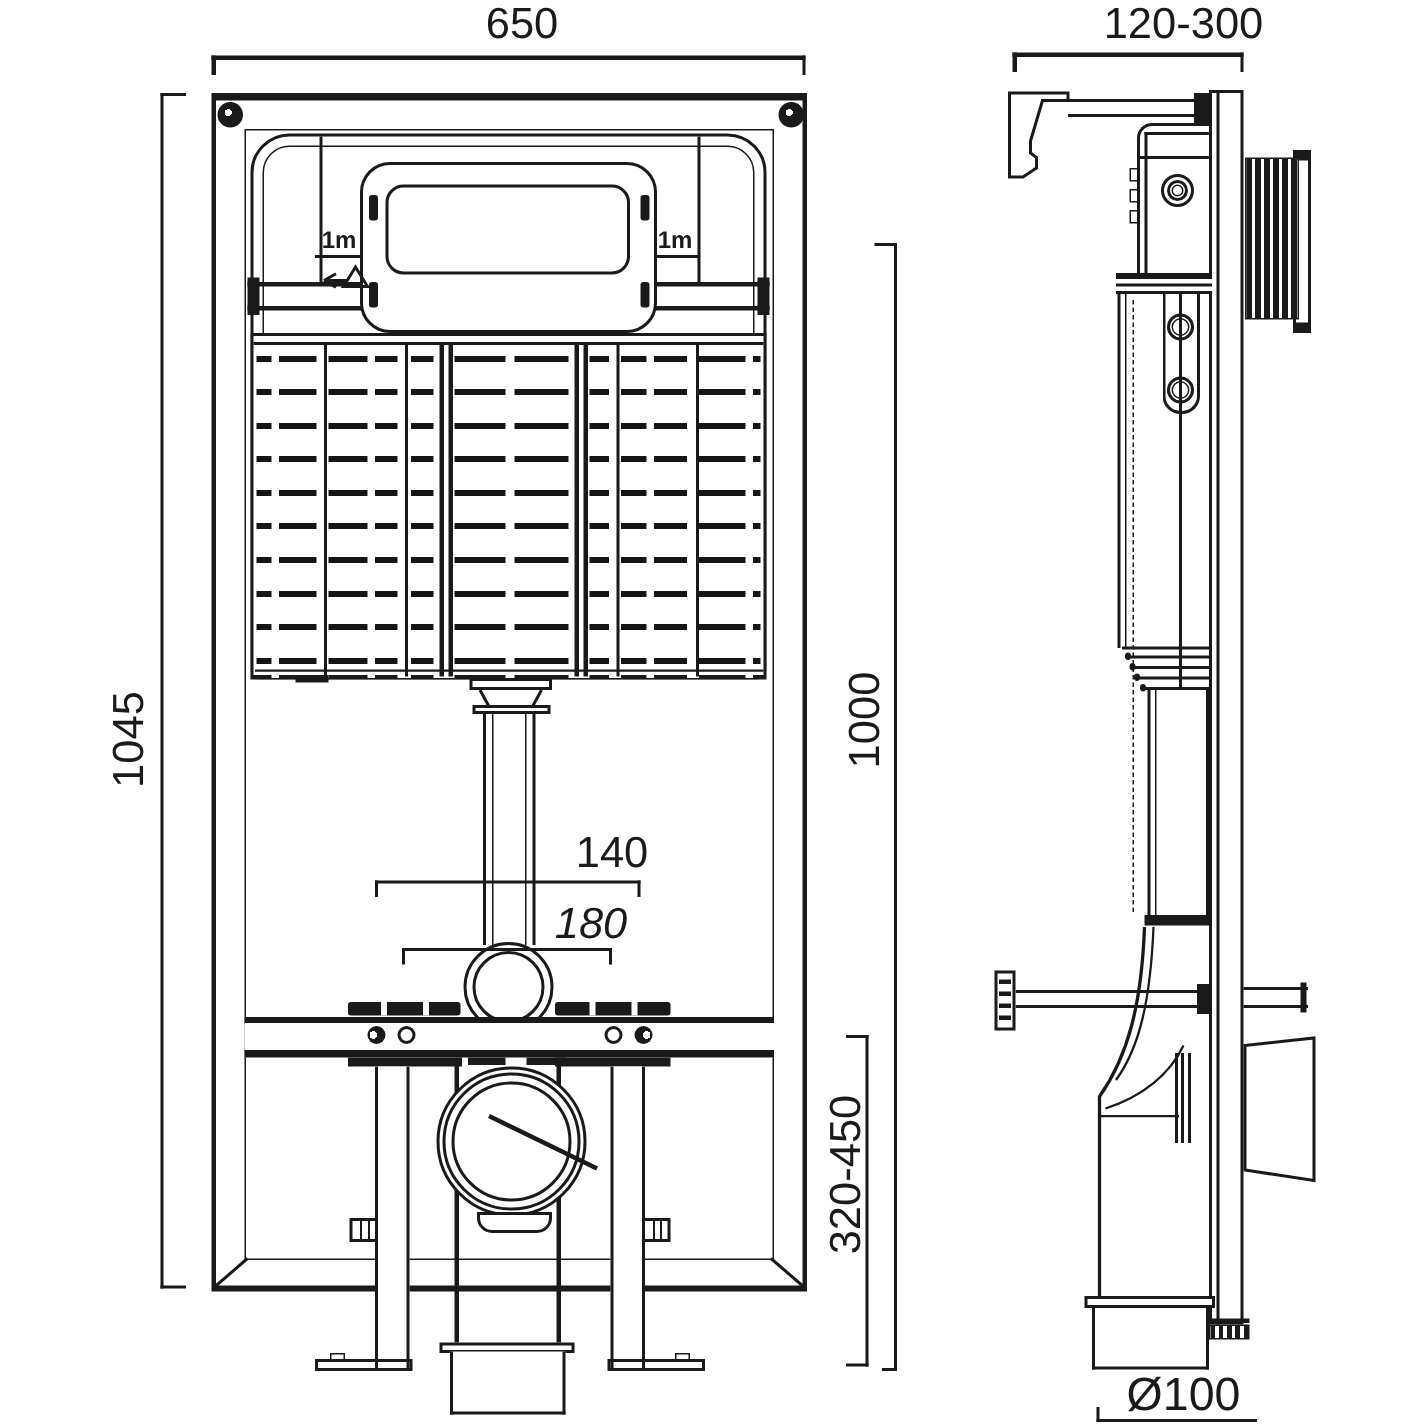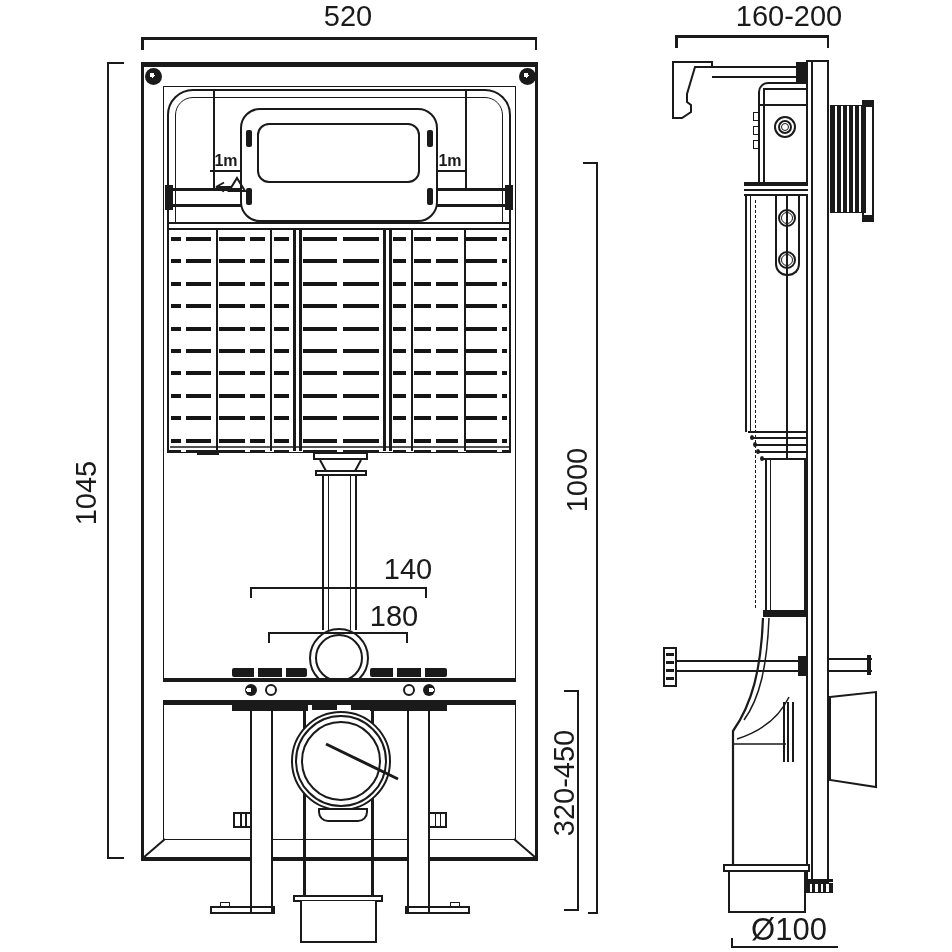--- a/index.html
+++ b/index.html
@@ -199,21 +199,21 @@
     <path d="M734,744 H786" stroke-width="1.5"></path>
     <path d="M737,739 C762,731 780,716 789,697" stroke-width="1.5"></path>
     <path d="M830,697 L876,692 L876,787 L830,780 Z" stroke-width="2" fill="#fff"></path>
   </svg>
 
   <div>
 
     <div class="abs bk" style="left:141px;top:37px;width:396px;height:2.5px;"></div>
     <div class="abs bk" style="left:141px;top:37px;width:2.5px;height:13px;"></div>
     <div class="abs bk" style="left:534.5px;top:37px;width:2.5px;height:13px;"></div>
-    <div class="abs dimtxt" style="left:298px;top:1px;width:100px;height:30px;">520</div>
+    <div class="abs dimtxt" style="left:298px;top:1px;width:100px;height:30px;">650</div>
 
     <div class="abs bk" style="left:107px;top:62px;width:2px;height:797px;"></div>
     <div class="abs bk" style="left:107px;top:62px;width:17px;height:2px;"></div>
     <div class="abs bk" style="left:107px;top:857px;width:17px;height:2px;"></div>
     <div class="abs dimtxt vtext" style="left:26px;top:478px;width:120px;height:30px;">1045</div>
 
     <div class="abs bk" style="left:596px;top:162px;width:2px;height:752px;"></div>
     <div class="abs bk" style="left:583px;top:162px;width:15px;height:2px;"></div>
     <div class="abs bk" style="left:588px;top:912px;width:10px;height:2px;"></div>
     <div class="abs dimtxt vtext" style="left:517px;top:465px;width:120px;height:30px;">1000</div>
@@ -224,25 +224,25 @@
     <div class="abs dimtxt vtext" style="left:489px;top:768px;width:150px;height:30px;">320-450</div>
 
     <div class="abs bk" style="left:250px;top:587px;width:177px;height:2px;"></div>
     <div class="abs bk" style="left:250px;top:587px;width:2px;height:11px;"></div>
     <div class="abs bk" style="left:425px;top:587px;width:2px;height:11px;"></div>
     <div class="abs dimtxt" style="left:358px;top:554px;width:100px;height:30px;">140</div>
 
     <div class="abs bk" style="left:268px;top:632px;width:140px;height:2px;"></div>
     <div class="abs bk" style="left:268px;top:632px;width:2px;height:11px;"></div>
     <div class="abs bk" style="left:406px;top:632px;width:2px;height:11px;"></div>
-    <div class="abs dimtxt" style="left:344px;top:601px;width:100px;height:30px;">180</div>
+    <div class="abs dimtxt" style="left:344px;top:601px;width:100px;height:30px;font-style:italic;">180</div>
 
     <div class="abs bk" style="left:675px;top:35px;width:154px;height:2.5px;"></div>
     <div class="abs bk" style="left:675px;top:35px;width:2.5px;height:13px;"></div>
     <div class="abs bk" style="left:826.5px;top:35px;width:2.5px;height:13px;"></div>
-    <div class="abs dimtxt" style="left:714px;top:1px;width:150px;height:30px;">160-200</div>
+    <div class="abs dimtxt" style="left:714px;top:1px;width:150px;height:30px;">120-300</div>
 
     <div class="abs dimtxt" style="left:739px;top:915px;width:100px;height:32px;font-size:31px;">Ø100</div>
     <div class="abs bk" style="left:731px;top:946px;width:107px;height:2px;"></div>
     <div class="abs bk" style="left:731px;top:938px;width:2px;height:10px;"></div>
   </div>
 
 </div>
 
 </body></html>

